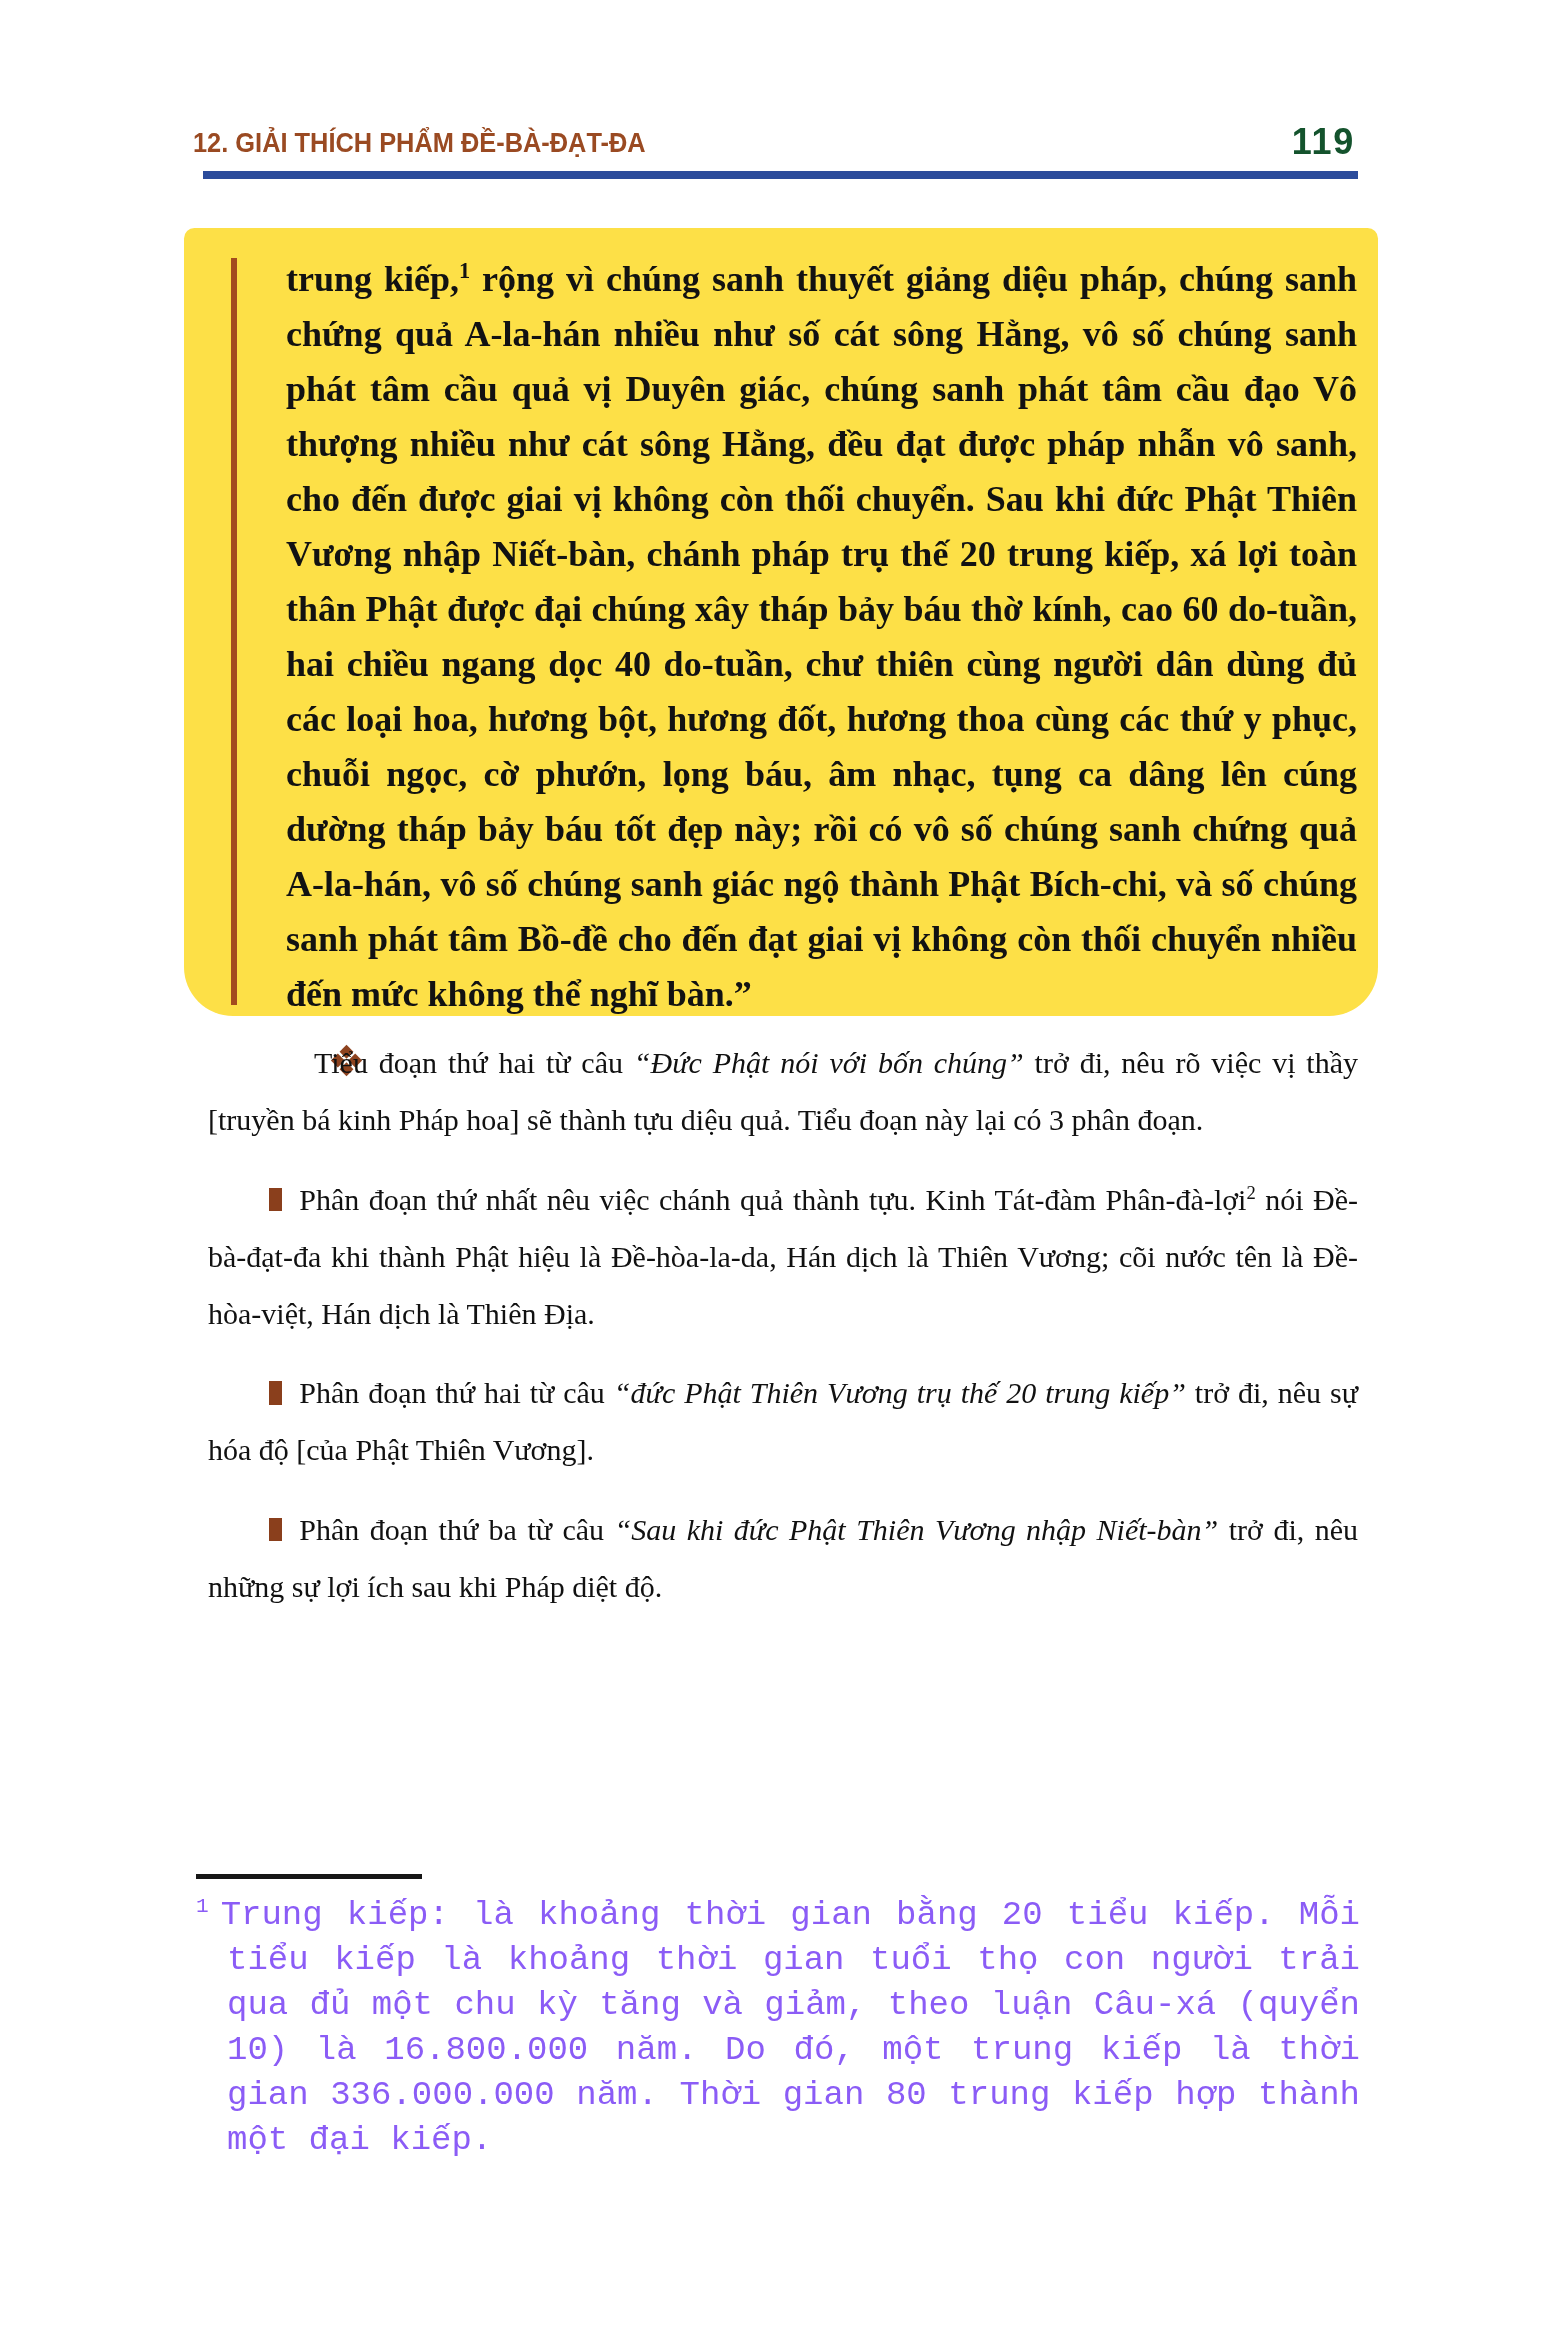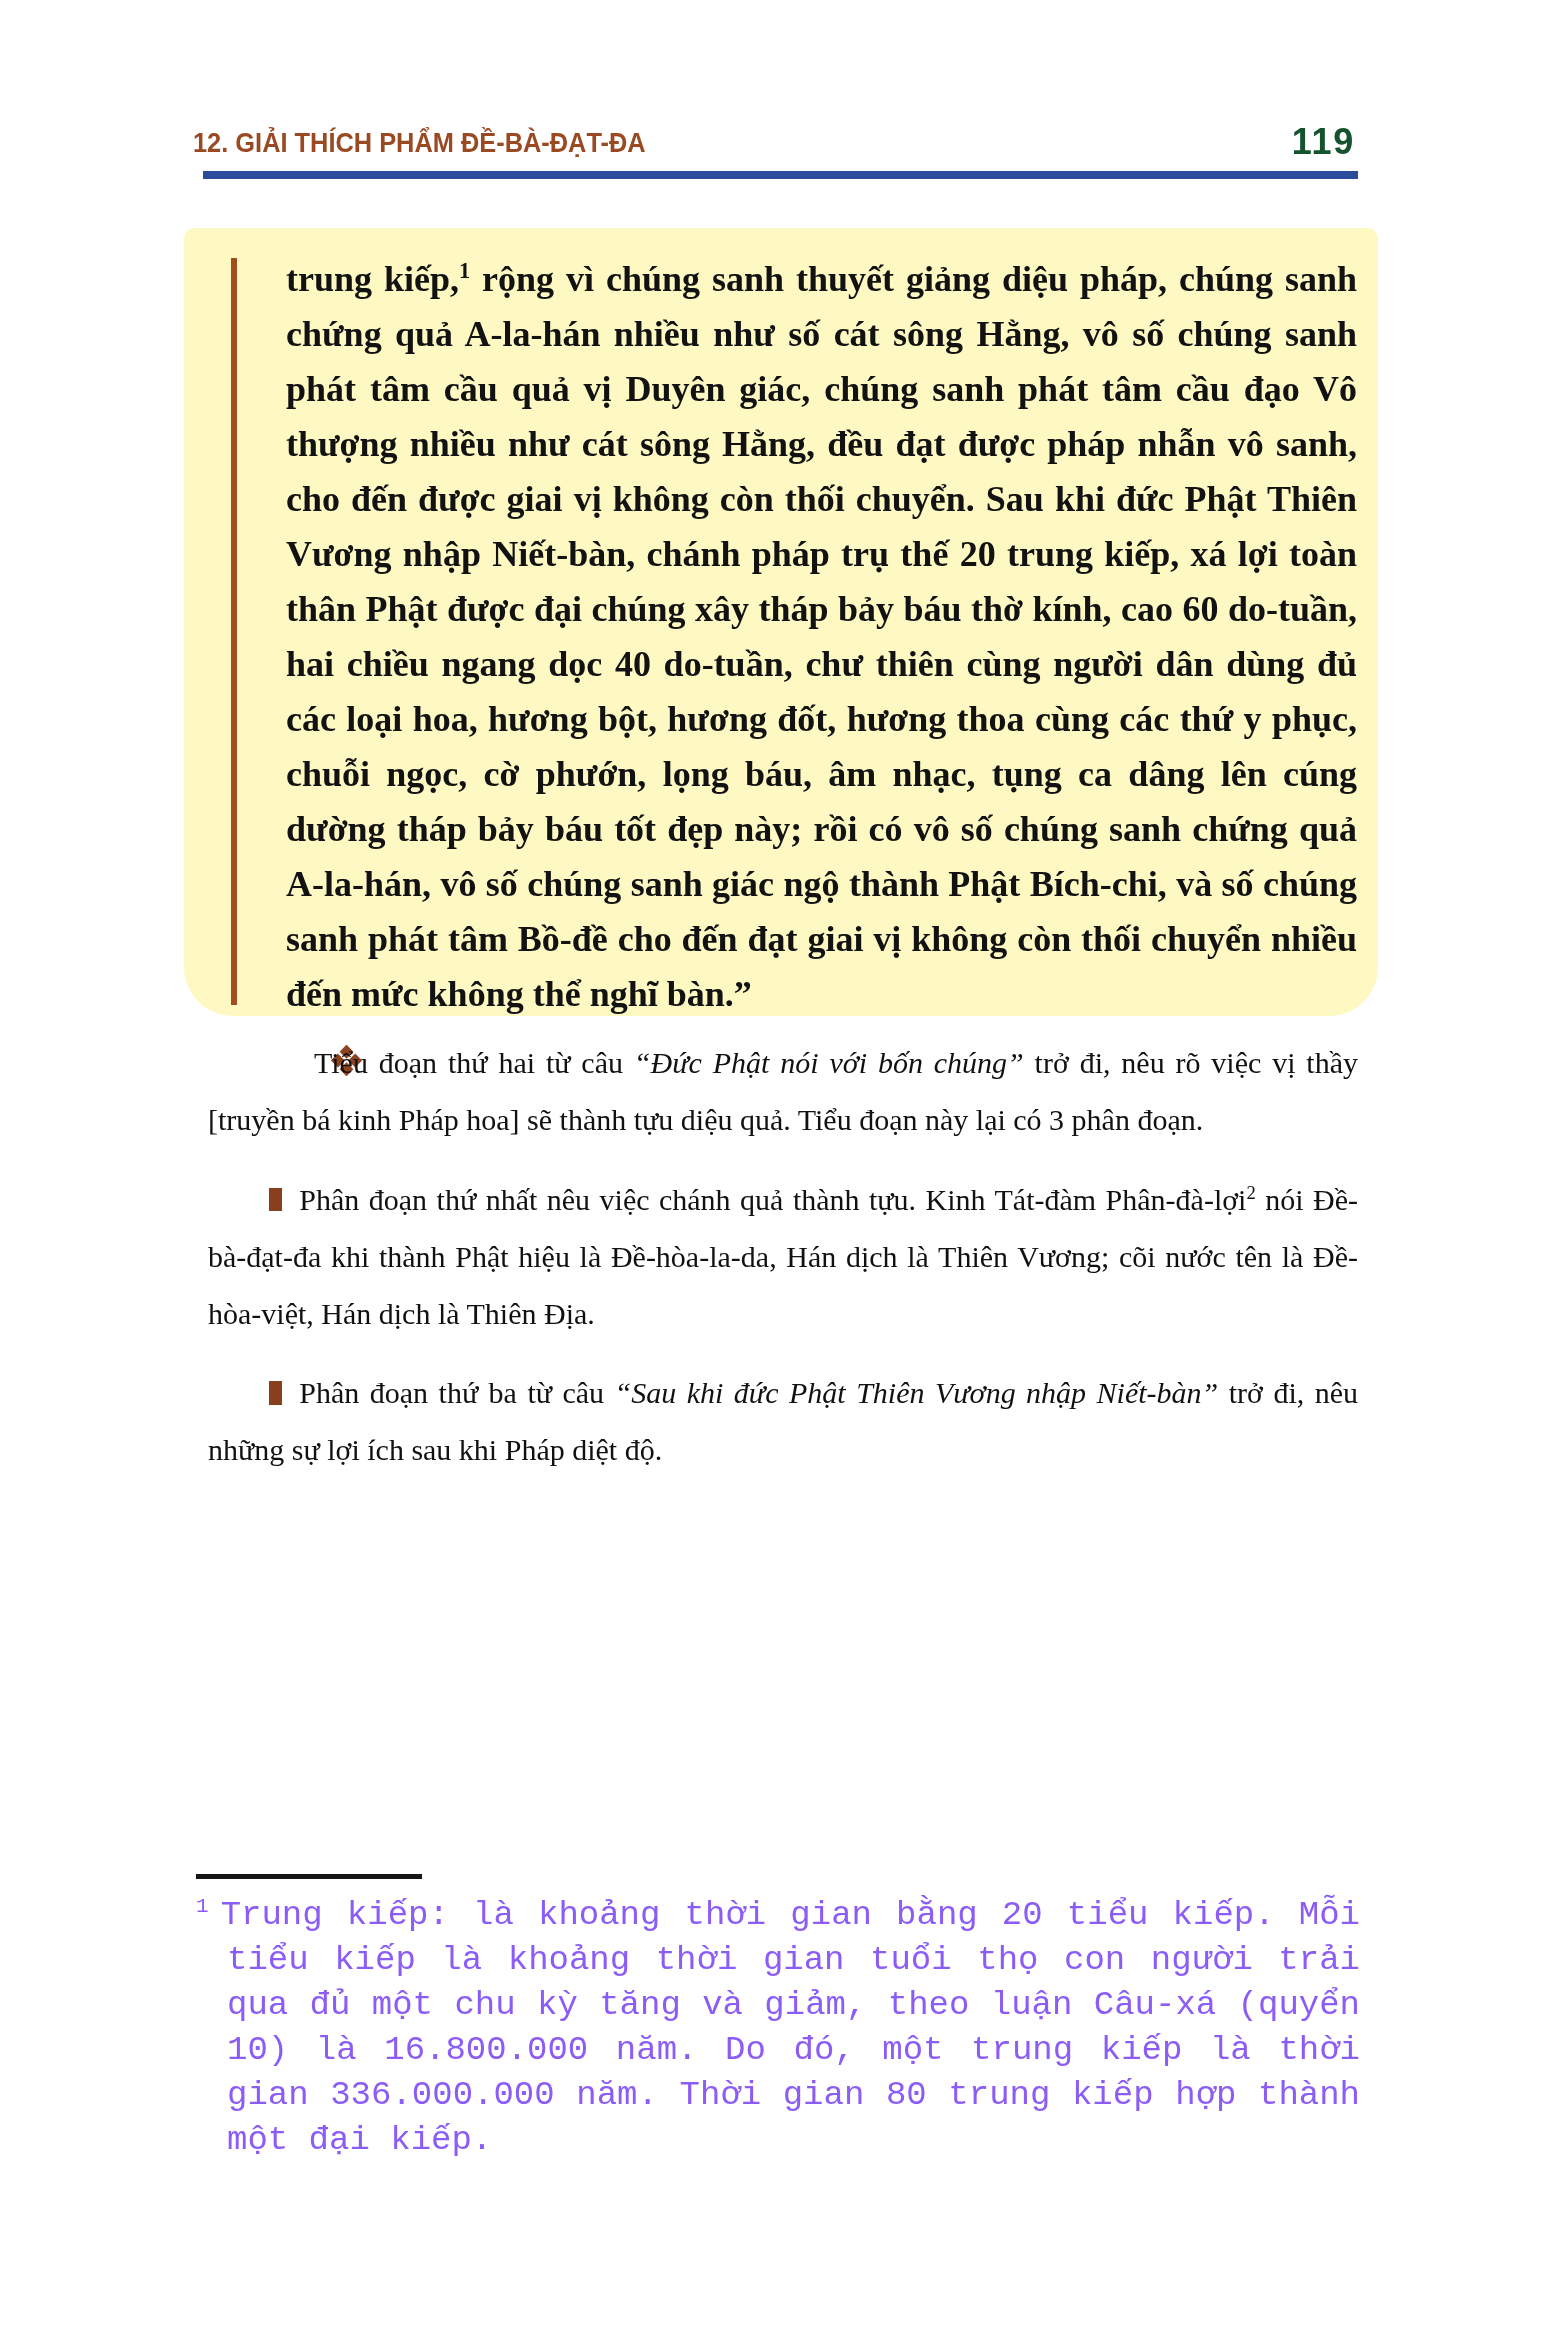--- a/index.html
+++ b/index.html
@@ -19,21 +19,21 @@
     font-family:"Liberation Sans", sans-serif;font-weight:bold;
     font-size:36px;color:#14532d;letter-spacing:1.7px;
   }
   .header-rule{
     position:absolute;left:203px;top:171px;width:1155px;height:7.8px;
     background:#2b4b9b;
   }
   
   .quote-box{
     position:absolute;left:184px;top:228px;width:1194px;height:788px;
-    background:#fef9c3;border-radius:10.4px 10.4px 49px 49px;
+    background:#fde047;border-radius:10.4px 10.4px 49px 49px;
   }
   .quote-bar{
     position:absolute;left:47px;top:29.5px;width:6px;height:747px;
     background:#a34c1e;
   }
   .quote-text{
     position:absolute;left:102px;right:21px;top:24px;
     font-weight:bold;font-size:36px;line-height:55px;text-align:justify;
     color:#121212;
   }
@@ -94,20 +94,23 @@
         <polygon points="29,11 37,19 29,27 21,19" fill="#8e431f"></polygon>
         <polygon points="19,21 27,29 19,37 11,29" fill="#8e431f"></polygon>
       </svg>
     </span><span>Tiểu đoạn thứ hai từ câu </span><span class="it">“Đức Phật nói với bốn chúng”</span><span> trở đi, nêu rõ việc vị thầy [truyền bá kinh Pháp hoa] sẽ thành tựu diệu quả. Tiểu đoạn này lại có 3 phân đoạn.</span>
   </p>
 
   <p>
     <span class="bullet-square"></span><span>Phân đoạn thứ nhất nêu việc chánh quả thành tựu. Kinh Tát-đàm Phân-đà-lợi</span><sup>2</sup><span> nói Đề-bà-đạt-đa khi thành Phật hiệu là Đề-hòa-la-da, Hán dịch là Thiên Vương; cõi nước tên là Đề-hòa-việt, Hán dịch là Thiên Địa.</span>
   </p>
 
+  <p>
+    <span class="bullet-square"></span><span>Phân đoạn thứ hai từ câu </span><span class="it">“đức Phật Thiên Vương trụ thế 20 trung kiếp”</span><span> trở đi, nêu sự hóa độ [của Phật Thiên Vương].</span>
+  </p>
 
   <p>
     <span class="bullet-square"></span><span>Phân đoạn thứ ba từ câu </span><span class="it">“Sau khi đức Phật Thiên Vương nhập Niết-bàn”</span><span> trở đi, nêu những sự lợi ích sau khi Pháp diệt độ.</span>
   </p>
 
 </div>
 
 <div class="footnote-rule"></div>
 <div class="footnotes">
   <p class="footnote"><sup class="fn-marker">1</sup><span>Trung kiếp: là khoảng thời gian bằng 20 tiểu kiếp. Mỗi tiểu kiếp là khoảng thời gian tuổi thọ con người trải qua đủ một chu kỳ tăng và giảm, theo luận Câu-xá (quyển 10) là 16.800.000 năm. Do đó, một trung kiếp là thời gian 336.000.000 năm. Thời gian 80 trung kiếp hợp thành một đại kiếp.</span></p>

